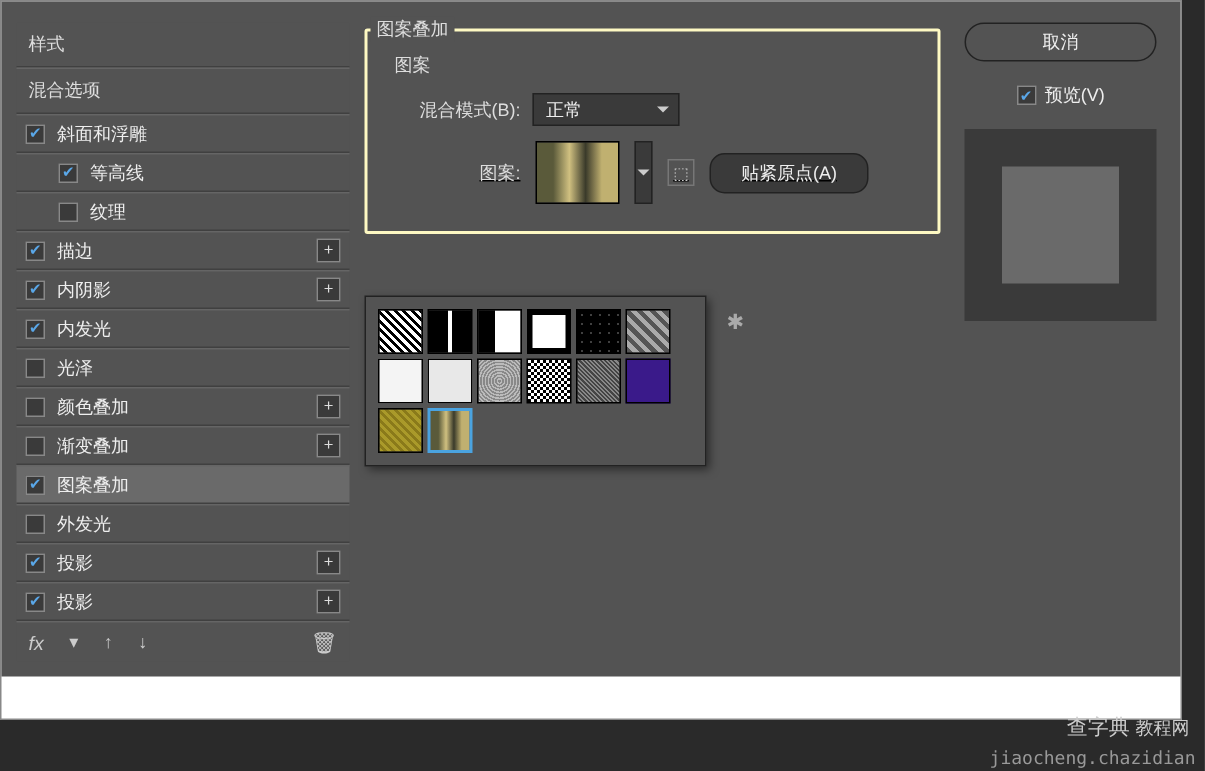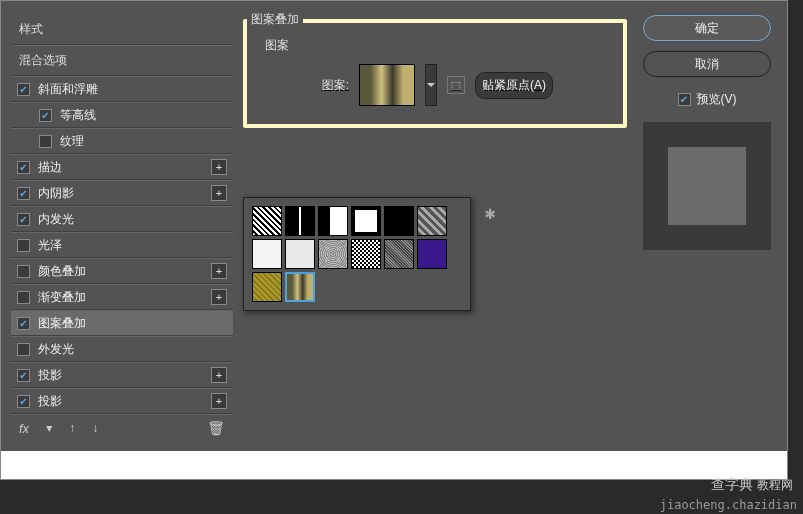--- a/index.html
+++ b/index.html
@@ -18,38 +18,38 @@
 .style-item .cb { width: 13px; height: 13px; border: 1px solid #888; background: #3a3a3a; margin-right: 8px; display: flex; align-items: center; justify-content: center; font-size: 10px; color: #6db3f2; }
 .style-item .cb.checked::before { content: "✔"; color: #5aa7e8; }
 .style-item.indent { padding-left: 28px; }
 .style-item .plus { margin-left: auto; width: 16px; height: 16px; border: 1px solid #888; background: #3a3a3a; display: flex; align-items: center; justify-content: center; font-size: 11px; color: #ddd; }
 .sidebar-footer { height: 30px; border-top: 1px solid #656565; display: flex; align-items: center; padding: 0 8px; gap: 17px; color: #ccc; font-size: 12px; }
 .sidebar-footer .spacer { flex: 1; }
 .fx { font-style: italic; font-size: 13px; }
 .trash { font-size: 14px; }
 .middle { flex: 1; position: relative; }
 .group-title { position: absolute; top: -4px; left: 4px; color: #ddd; font-size: 12px; background: #535353; padding: 0 4px; }
-.group-box { border: 4px solid #fef9c3; border-radius: 2px; padding: 14px 18px 18px 18px; margin-top: 4px; }
+.group-box { border: 2px solid #fef9c3; border-radius: 2px; padding: 14px 18px 18px 18px; margin-top: 4px; }
 .nested-title { color: #ddd; font-size: 12px; margin-bottom: 10px; }
 .row { display: flex; align-items: center; gap: 8px; margin-bottom: 10px; color: #ddd; font-size: 12px; }
 .row .label { width: 84px; text-align: right; }
 .row .label.underline { text-decoration: underline; text-decoration-style: dotted; cursor: pointer; }
 .select { background: #3a3a3a; border: 1px solid #222; color: #eee; height: 22px; padding: 0 20px 0 8px; font-size: 12px; position: relative; min-width: 98px; display: inline-flex; align-items: center; }
 .select::after { content: ""; position: absolute; right: 6px; top: 8px; border: 4px solid transparent; border-top-color: #ccc; }
 .slider-track { flex: 1; height: 2px; background: #888; position: relative; margin: 0 6px; }
 .slider-thumb { position: absolute; right: 14px; top: -5px; width: 0; height: 0; border: 6px solid transparent; border-top: 8px solid #ddd; }
 .numbox { background: #3a3a3a; border: 1px solid #222; color: #eee; width: 42px; height: 20px; font-size: 12px; text-align: center; line-height: 18px; }
 .pct { color: #ddd; font-size: 12px; }
 .pattern-row { display: flex; align-items: center; gap: 10px; margin-top: 4px; text-decoration: underline; }
 .pattern-label { width: 50px; text-align: right; color: #ddd; font-size: 12px; margin-left: 34px; }
 .pattern-swatch { width: 56px; height: 42px; background: linear-gradient(#3a3a2a,#1a1a1a); border: 1px solid #000; position: relative; background-image: linear-gradient(90deg,#5a5a3a 20%,#d0c080 40%,#3a3a2a 60%,#c0b070 80%); background-size: cover; }
 .pattern-dd { width: 12px; height: 42px; background: #3a3a3a; border: 1px solid #222; display: flex; align-items: center; justify-content: center; }
 .pattern-dd::after { content: ""; border: 4px solid transparent; border-top-color: #ccc; margin-top: 4px; }
 .snap-icon { width: 18px; height: 18px; border: 1px solid #777; display: flex; align-items: center; justify-content: center; color: #ccc; font-size: 11px; }
-.snap-btn { background: #3a3a3a; border: 1px solid #222; color: #eee; padding: 4px 6px; font-size: 12px; border-radius: 10px; cursor: pointer; }
+.snap-btn { background: #3a3a3a; border: 1px solid #222; color: #eee; padding: 4px 20px; font-size: 12px; border-radius: 10px; cursor: pointer; }
 .picker { position: absolute; top: 182px; left: 0; width: 228px; background: #535353; border: 1px solid #222; box-shadow: 2px 2px 6px rgba(0,0,0,.5); padding: 8px; }
 .picker-gear { position: absolute; top: 8px; right: -26px; color: #aaa; font-size: 14px; }
 .picker-grid { display: flex; flex-wrap: wrap; gap: 3px; }
 .picker-cell { width: 30px; height: 30px; border: 1px solid #000; }
 .picker-cell.sel { border: 2px solid #4aa3e0; }
 .right { width: 140px; display: flex; flex-direction: column; gap: 10px; align-items: center; }
 .btn { width: 128px; height: 26px; border-radius: 13px; border: 1px solid #222; background: #535353; color: #eee; font-size: 12px; cursor: pointer; }
 .btn.primary { border: 1px solid #7aa8d4; background: #5a5a5a; }
 .preview-row { display: flex; align-items: center; gap: 6px; color: #eee; font-size: 12px; margin-top: 4px; }
 .preview-row .cb { width: 13px; height: 13px; border: 1px solid #888; background: #3a3a3a; display: flex; align-items: center; justify-content: center; }
@@ -135,20 +135,26 @@
         <span>↓</span>
         <span class="spacer"></span>
         <span class="trash">🗑</span>
       </div>
     </div>
 
     <div class="middle">
       <span class="group-title">图案叠加</span>
       <div class="group-box">
         <div class="nested-title">图案</div>
+        <div class="row">
+          <span class="label">混合模式(B):</span>
+          <div class="select">
+              <span>正常</span>
+            </div>
+        </div>
         <div class="pattern-row">
           <span class="pattern-label">图案:</span>
           <div class="pattern-swatch"></div>
           <div class="pattern-dd"></div>
           <div class="snap-icon">⬚</div>
           <button class="snap-btn">贴紧原点(A)</button>
         </div>
       </div>
 
       <div class="picker">
@@ -166,21 +172,20 @@
           <div class="picker-cell" style="background:repeating-linear-gradient(0deg,#000 0,#000 2px,#fff 2px,#fff 4px),repeating-linear-gradient(90deg,#000 0,#000 2px,#fff 2px,#fff 4px);background-blend-mode:difference;"></div>
           <div class="picker-cell" style="background:repeating-linear-gradient(45deg,#444 0,#444 1px,#888 1px,#888 2px);"></div>
           <div class="picker-cell" style="background:#3a1a8a;"></div>
           <div class="picker-cell" style="background:repeating-linear-gradient(45deg,#aa9a2a 0,#aa9a2a 2px,#8a7a1a 2px,#8a7a1a 4px);"></div>
           <div class="picker-cell sel" style="background:linear-gradient(90deg,#5a5a3a 20%,#d0c080 40%,#3a3a2a 60%,#c0b070 80%);"></div>
         </div>
       </div>
     </div>
 
     <div class="right">
-      <button class="btn primary">确定</button>
       <button class="btn">取消</button>
       <div class="preview-row">
         <span class="cb"></span>
         <span>预览(V)</span>
       </div>
       <div class="preview-box">
         <div class="preview-inner"></div>
       </div>
     </div>
 

